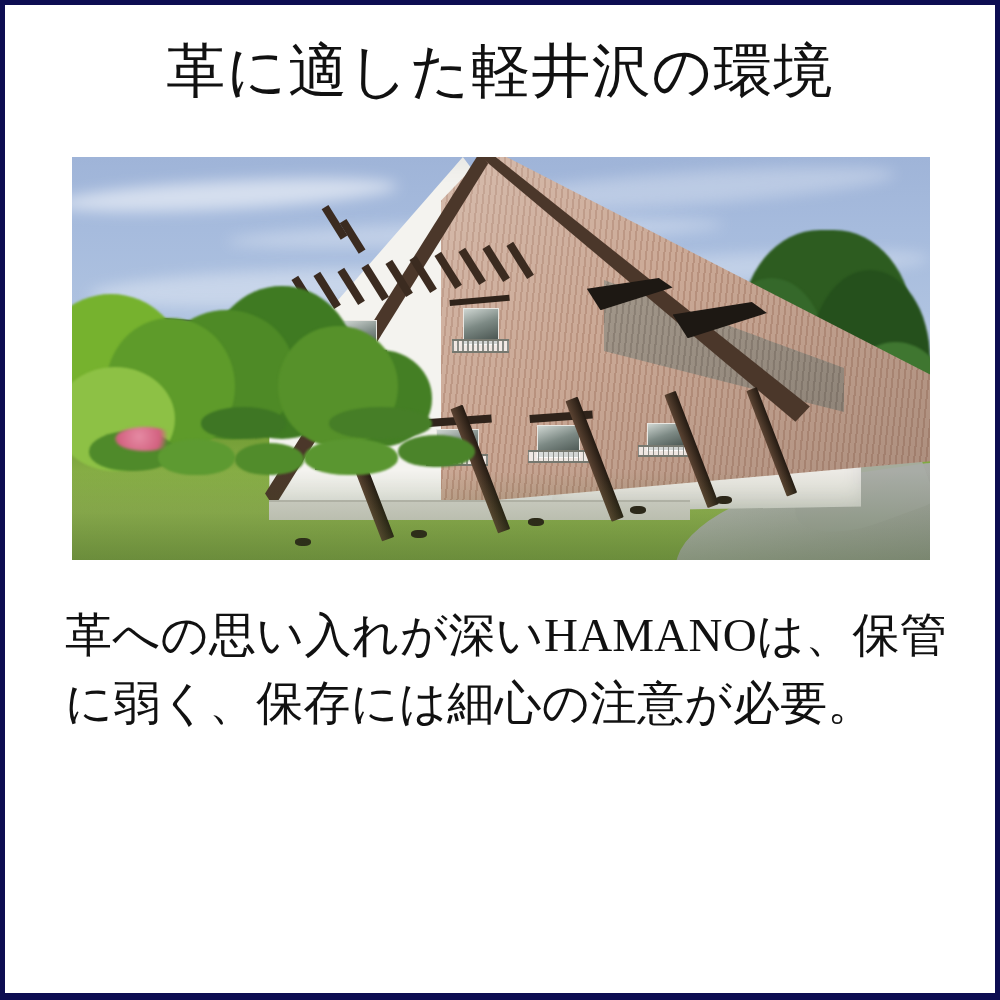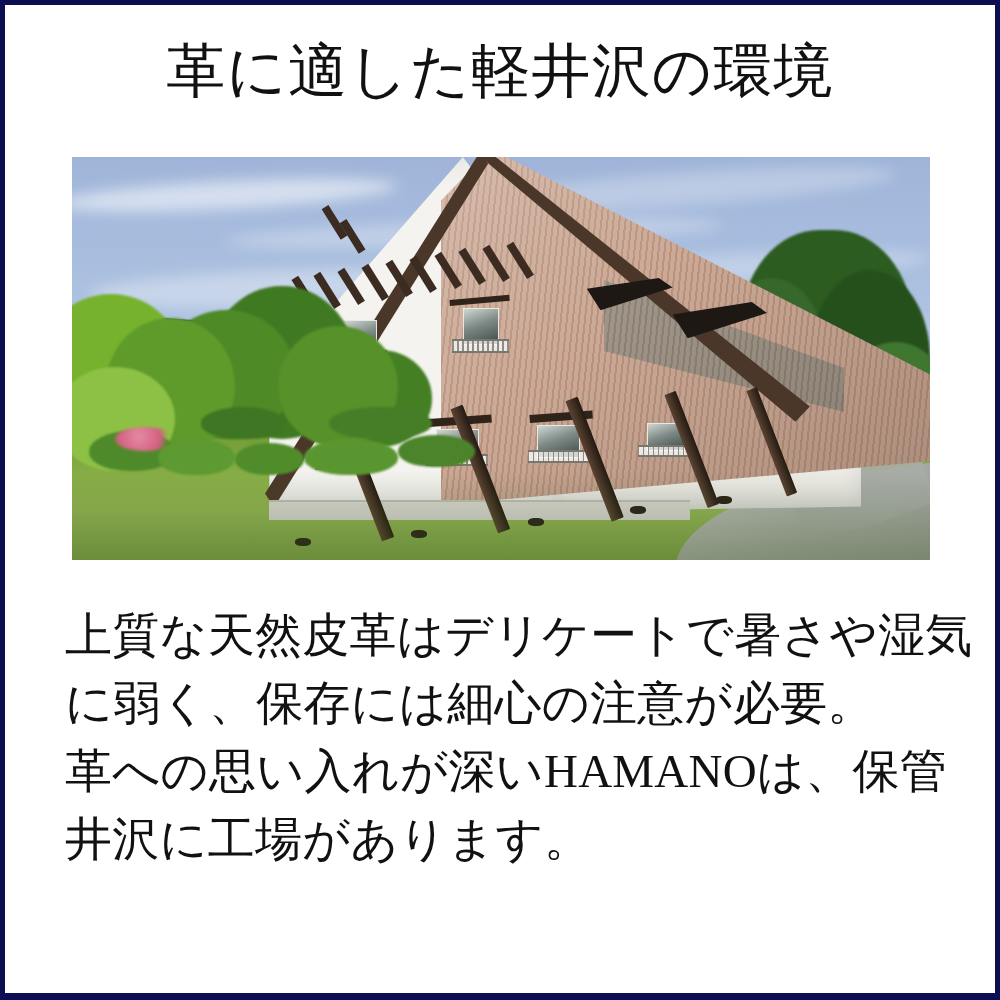--- a/index.html
+++ b/index.html
@@ -443,19 +443,17 @@
     <div class="shrub s2"></div>
     <div class="shrub s3"></div>
     <div class="shrub s4"></div>
     <div class="shrub s5"></div>
     <div class="flowers"></div>
 
     <div class="lawn-shadow"></div>
   </figure>
 
   <div class="body-text">
-    <span class="ln">上質な天然皮革はデリケートで暑さや湿気</span>
+    <span class="ln">革への思い入れが深いHAMANOは、保管</span>
     <span class="ln">に弱く、保存には細心の注意が必要。</span>
-    <span class="ln">革への思い入れが深いHAMANOは、保管</span>
-    <span class="ln">井沢に工場があります。</span>
   </div>
 
 </div>
 
 </body></html>

